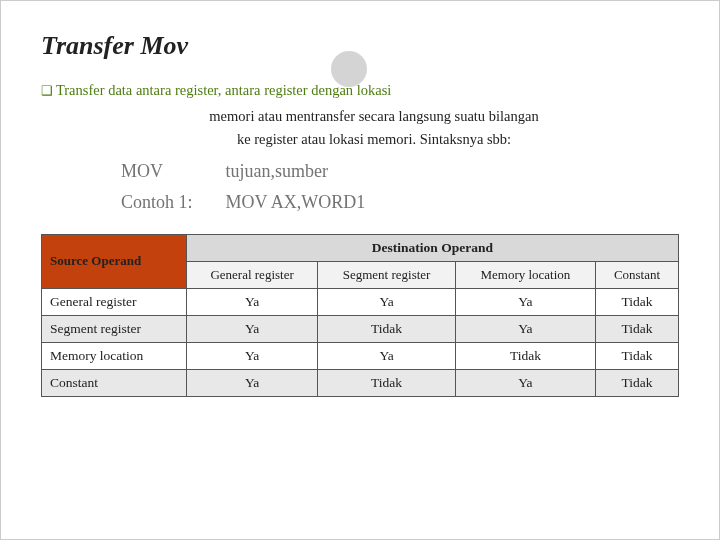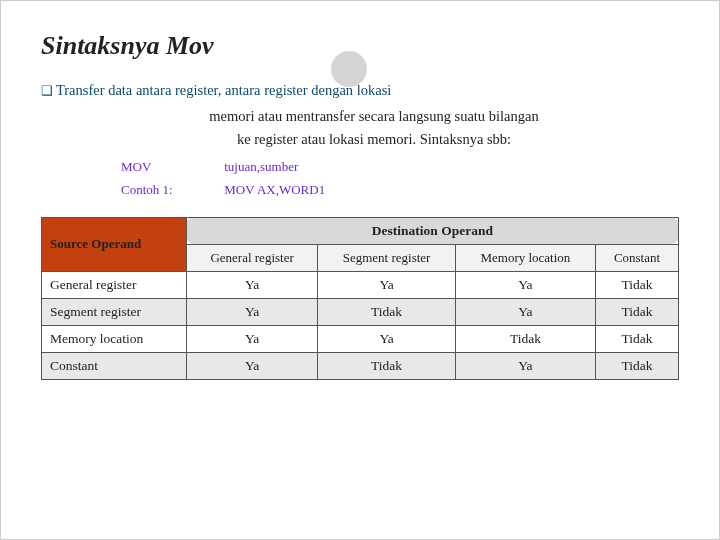--- a/index.html
+++ b/index.html
@@ -48,21 +48,21 @@
       top: 50px;
       left: 330px;
     }
 
     .content-section {
       margin-bottom: 16px;
     }
 
     .bullet-text {
       font-size: 14.5px;
-      color: #0c4a6e;
+      color: #4d7c0f;
       line-height: 1.55;
       margin-bottom: 4px;
     }
 
     .bullet-text::before {
       content: '❑ ';
       font-size: 13px;
     }
 
     .indent-text {
@@ -73,22 +73,22 @@
       text-align: center;
     }
 
     .code-block {
       padding-left: 80px;
       margin-top: 6px;
       margin-bottom: 6px;
     }
 
     .code-line {
-      font-size: 13px;
-      color: #6d28d9;
+      font-size: 18px;
+      color: #737373;
       line-height: 1.7;
       font-family: Georgia, serif;
     }
 
     .code-label {
       display: inline-block;
       min-width: 100px;
     }
 
     
@@ -142,30 +142,29 @@
     }
 
     .source-cell-white {
       text-align: left !important;
       background: #ffffff;
     }
 
     .colspan-header {
       text-align: center;
       font-weight: bold;
-      border-radius: 8px;
     }
   </style>
 </head>
 <body>
 
 <div class="slide">
 
   <div class="title-bar">
-    <span class="title-text">Sintaksnya Mov</span>
+    <span class="title-text">Transfer Mov</span>
   </div>
 
   <div class="circle-decoration"></div>
 
   <div class="content-section">
     <div class="bullet-text">Transfer data antara register, antara register dengan lokasi</div>
     <div class="indent-text">memori atau mentransfer secara langsung suatu bilangan</div>
     <div class="indent-text">ke register atau lokasi memori. Sintaksnya sbb:</div>
 
     <div class="code-block">

